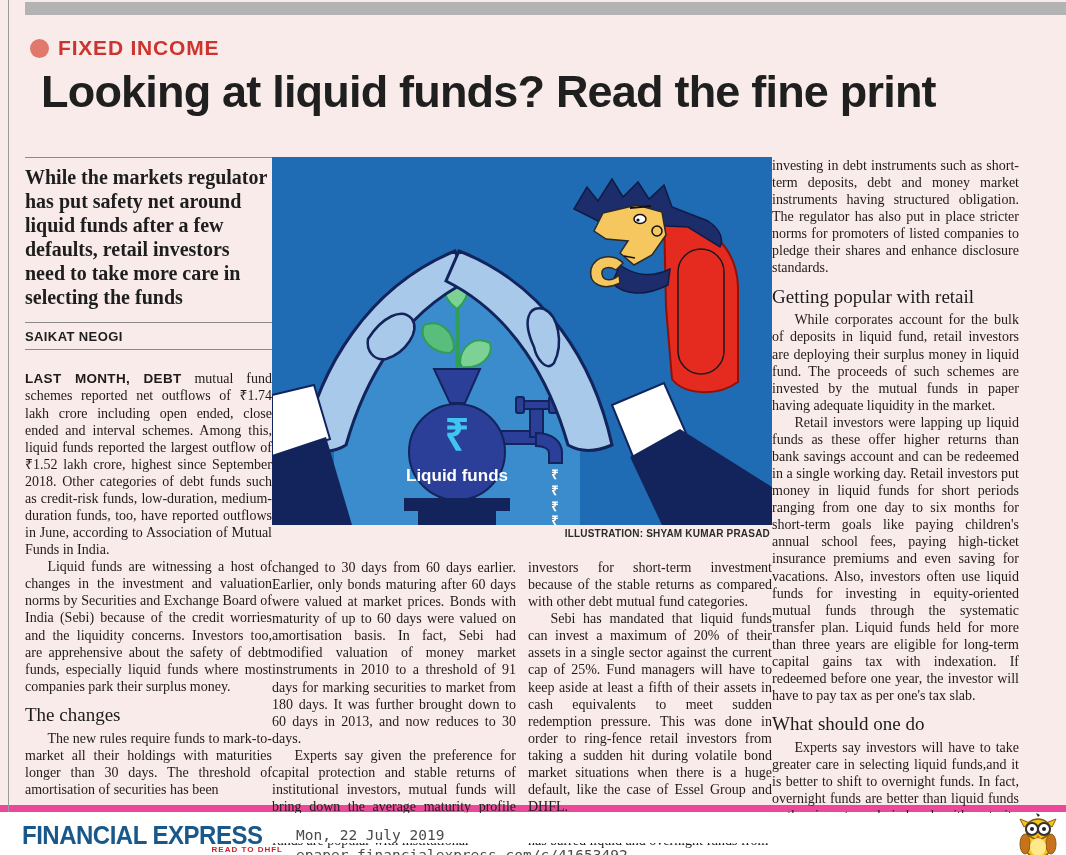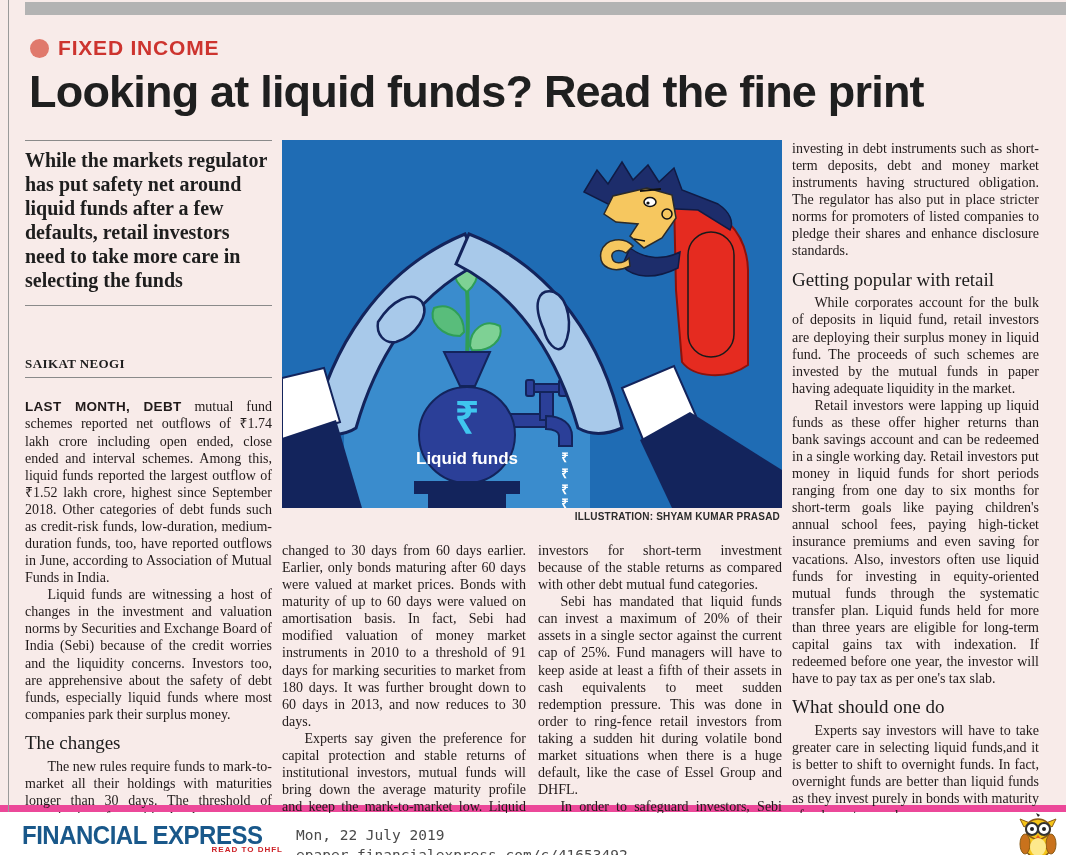--- a/index.html
+++ b/index.html
@@ -26,42 +26,41 @@
     font-family:"Liberation Sans", sans-serif;
   }
   .kicker-dot {
     width:19px; height:19px; border-radius:50%;
     background:#e0796c;
   }
   .kicker-label {
     color:#cd342f; font-weight:bold; font-size:21px; letter-spacing:0.8px;
   }
   .headline {
-    position:absolute; top:66px; left:29px; width:1020px;
+    position:absolute; top:66px; left:41px; width:1020px;
     font-family:"Liberation Sans", sans-serif;
     font-weight:600; font-size:45px; letter-spacing:-0.8px;
     color:#1f1f1f; white-space:nowrap;
   }
   .content {
-    position:absolute; top:140px; left:25px; width:1018px;
-    display:flex; gap:10px;
+    position:absolute; top:157px; left:25px; width:1018px;
+    display:flex; 
   }
   .col { width:247px; }
   .center { width:500px; }
   .rule { border:none; border-top:1px solid #8a8a8a; }
   .standfirst {
     margin-top:7px;
     font-weight:bold; font-size:20px; line-height:1.2; color:#1e1e1e;
   }
   .byline-block { margin-top:13px; }
   .byline {
-    font-family:Liberation Serif, serif;
+    font-family:Liberation Sans, sans-serif;
     font-weight:bold; font-size:13px; letter-spacing:0.4px; color:#1e1e1e;
     padding:6px 0 5px 0;
-    margin-top:44px;
   }
   .bodytext {
     font-size:14px; line-height:1.22; color:#201a1a;
     text-align:justify;
   }
   .col1-body { margin-top:20px; }
   .para { }
   .para.indent { text-indent:1.6em; }
   .lead-in {
     font-family:"Liberation Sans", sans-serif;

